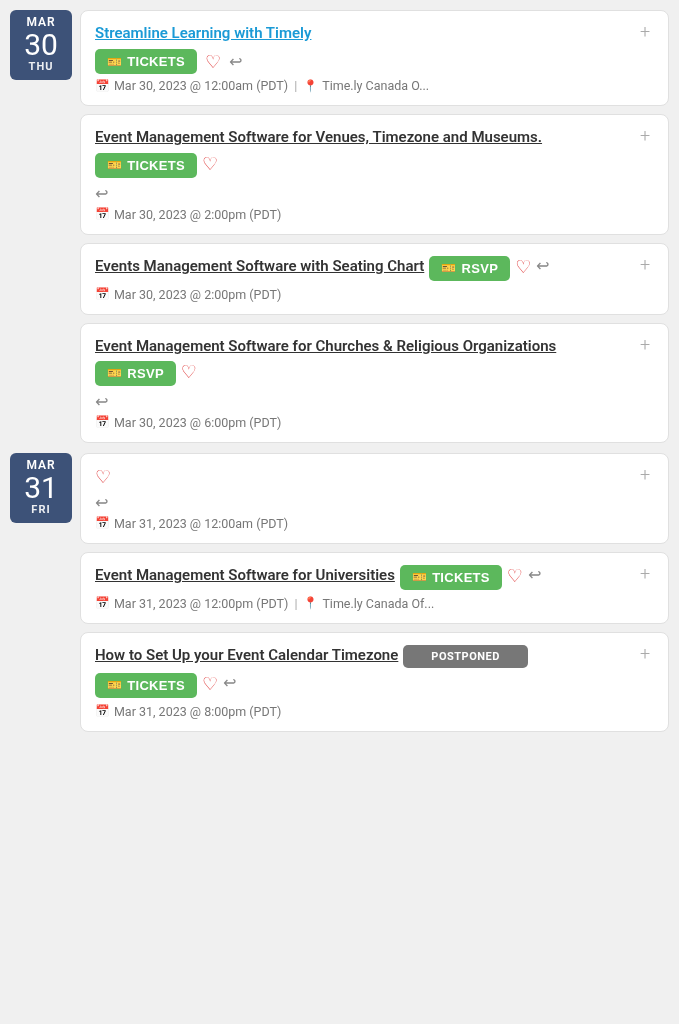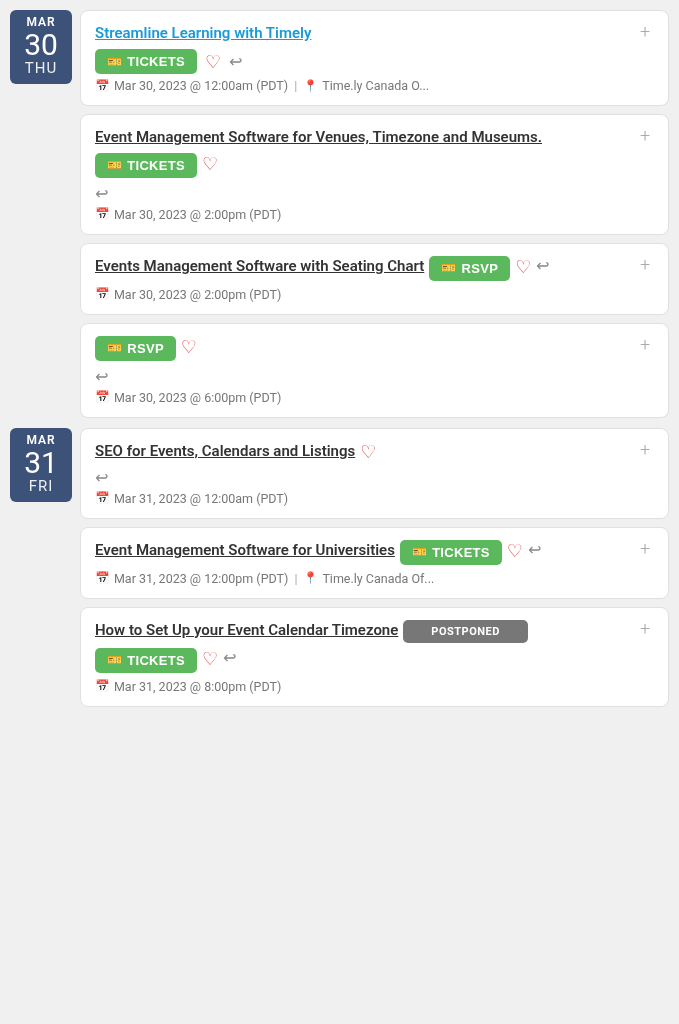--- a/index.html
+++ b/index.html
@@ -39,22 +39,22 @@
       font-weight: 600;
       letter-spacing: 1px;
       text-transform: uppercase;
     }
     .date-badge .day-num {
       font-size: 30px;
       font-weight: 400;
       line-height: 1.1;
     }
     .date-badge .weekday {
-      font-size: 15px;
-      font-weight: 400;
+      font-size: 11px;
+      font-weight: 700;
       letter-spacing: 1px;
       text-transform: uppercase;
       opacity: 0.9;
     }
     .events-column {
       display: flex;
       flex-direction: column;
       gap: 8px;
       flex: 1;
     }
@@ -255,20 +255,21 @@
             <span class="plus-icon">+</span>
           </div>
           <div class="event-meta">
             <span class="cal-icon">📅</span>
             <span>Mar 30, 2023 @ 2:00pm (PDT)</span>
           </div>
         </div>
         <div class="event-card">
           <div class="event-title-row">
             <div class="event-title-text">
+              <span class="event-title">Event Management Software for Churches &amp; Religious Organizations</span>
               <button class="btn-rsvp">
                 <span style="font-size:12px;">🎫</span>
                 <span>RSVP</span>
               </button>
               <span class="heart-icon">♡</span>
             </div>
             <span class="plus-icon">+</span>
           </div>
           <div class="second-action-row">
             <span class="share-icon">↪</span>
@@ -283,21 +284,20 @@
     <div class="day-group">
       <div class="date-badge">
     <span class="month">MAR</span>
     <span class="day-num">31</span>
     <span class="weekday">FRI</span>
   </div>
       <div class="events-column">
         <div class="event-card">
           <div class="event-title-row">
             <div class="event-title-text">
-              <span class="event-title">SEO for Events, Calendars and Listings</span>
               <span class="heart-icon">♡</span>
             </div>
             <span class="plus-icon">+</span>
           </div>
           <div class="second-action-row">
             <span class="share-icon">↪</span>
           </div>
           <div class="event-meta">
             <span class="cal-icon">📅</span>
             <span>Mar 31, 2023 @ 12:00am (PDT)</span>

